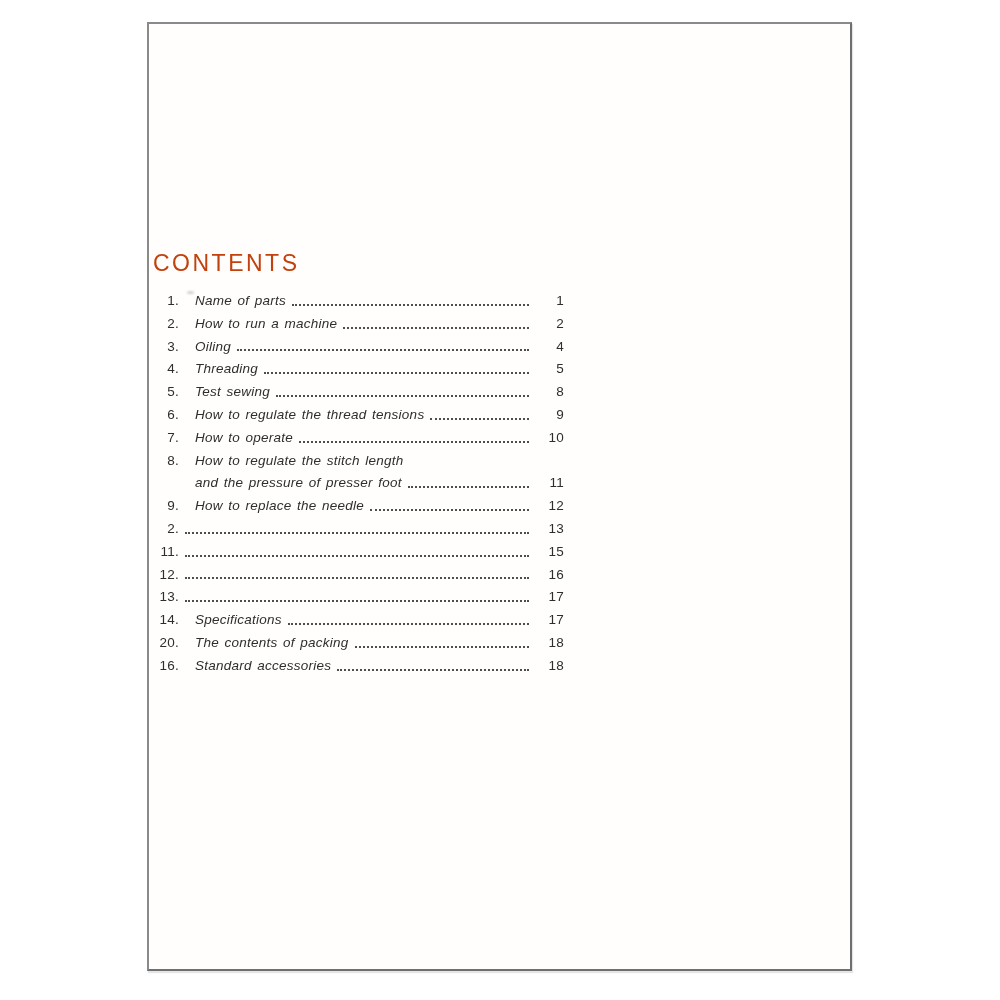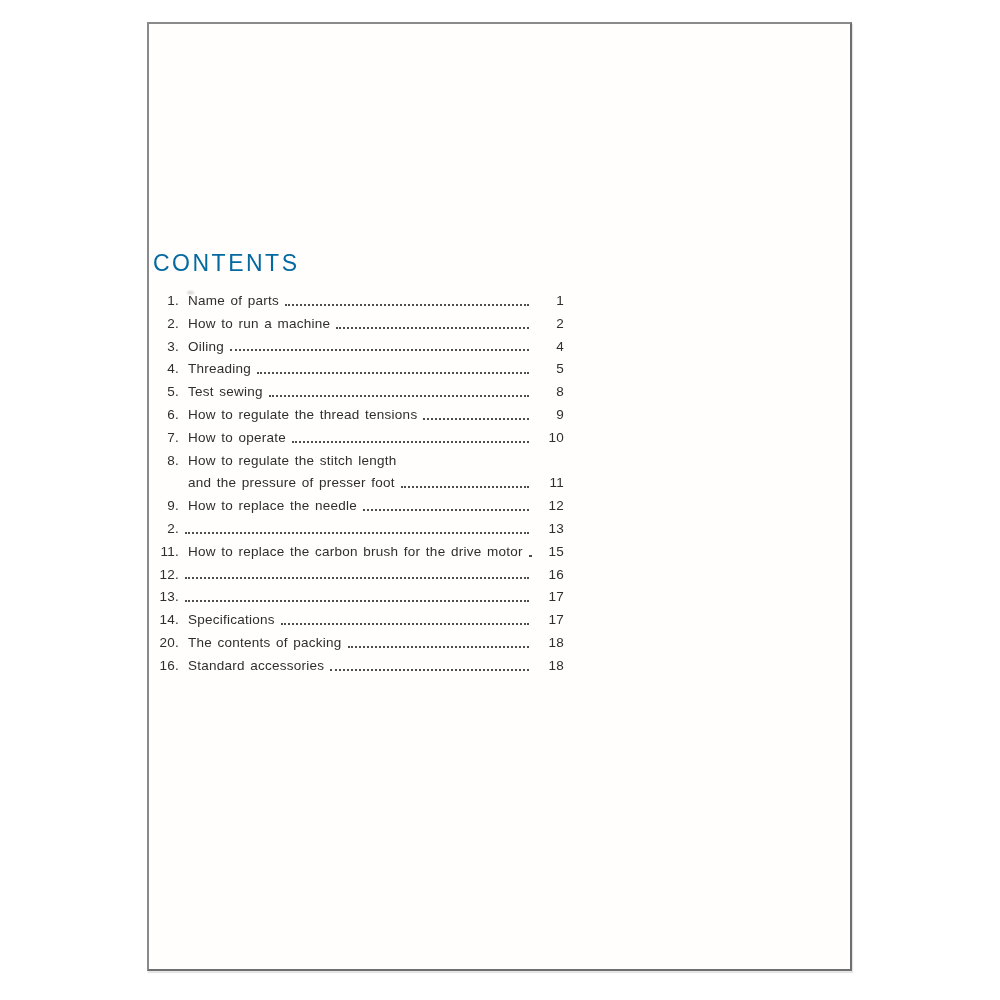--- a/index.html
+++ b/index.html
@@ -32,21 +32,21 @@
     background: rgba(120,120,120,0.35);
     border-radius: 50%;
     filter: blur(1px);
   }
   .heading {
     position: absolute;
     left: 153px;
     top: 250px;
     font-size: 23px;
     letter-spacing: 2.5px;
-    color: #0369a1;
+    color: #c2410c;
     font-weight: 400;
   }
   .toc {
     position: absolute;
     left: 152px;
     top: 290px;
     width: 412px;
   }
   .toc-row {
     display: flex;
@@ -58,21 +58,22 @@
     letter-spacing: 0.25px;
     word-spacing: 1.5px;
     white-space: nowrap;
   }
   .toc-row .num {
     width: 27px;
     min-width: 27px;
     text-align: right;
   }
   .toc-row .title {
-    margin-left: 9px;
+    margin-left: 16px;
+    font-style: italic;
   }
   .toc-row .leader {
     flex: 1;
     align-self: flex-end;
     height: 0;
     border-bottom: 2px dotted #4d4d4d;
     margin: 0 7px 7px 6px;
     min-width: 0;
   }
   .toc-row.no-leader .leader {
@@ -166,21 +167,20 @@
   </div>
 
   <div class="toc-row">
     <span class="num">2.</span>
     <span class="leader"></span>
     <span class="page">13</span>
   </div>
 
   <div class="toc-row">
     <span class="num">11.</span>
-    <span class="title">How to replace the carbon brush for the drive motor</span>
     <span class="leader"></span>
     <span class="page">15</span>
   </div>
 
   <div class="toc-row">
     <span class="num">12.</span>
     <span class="leader"></span>
     <span class="page">16</span>
   </div>
 

